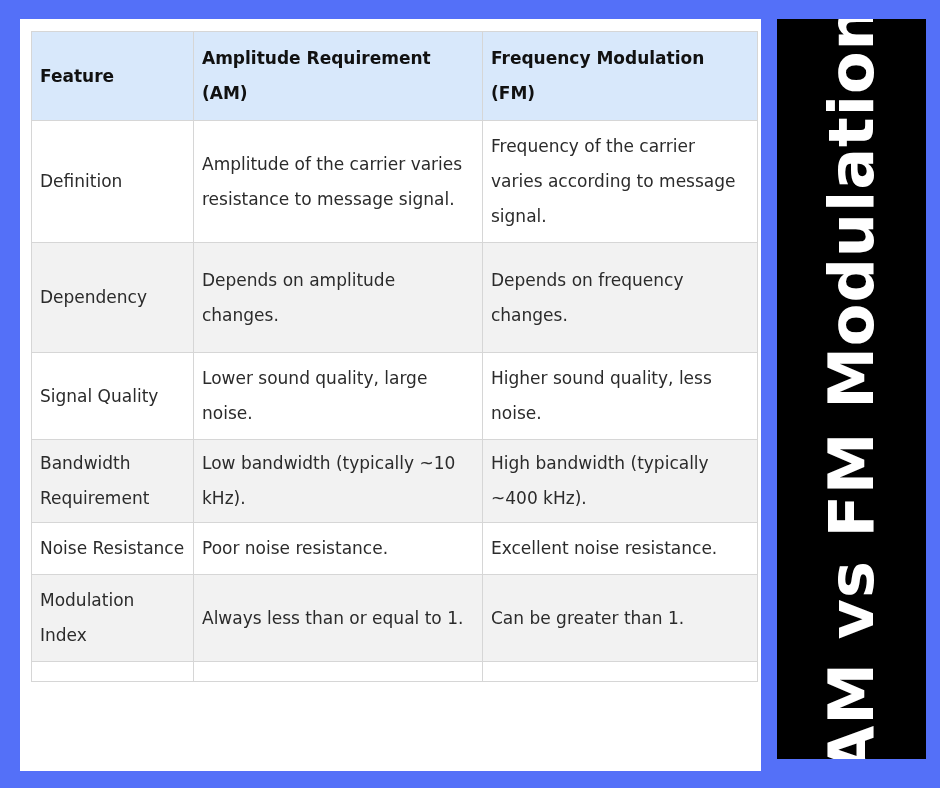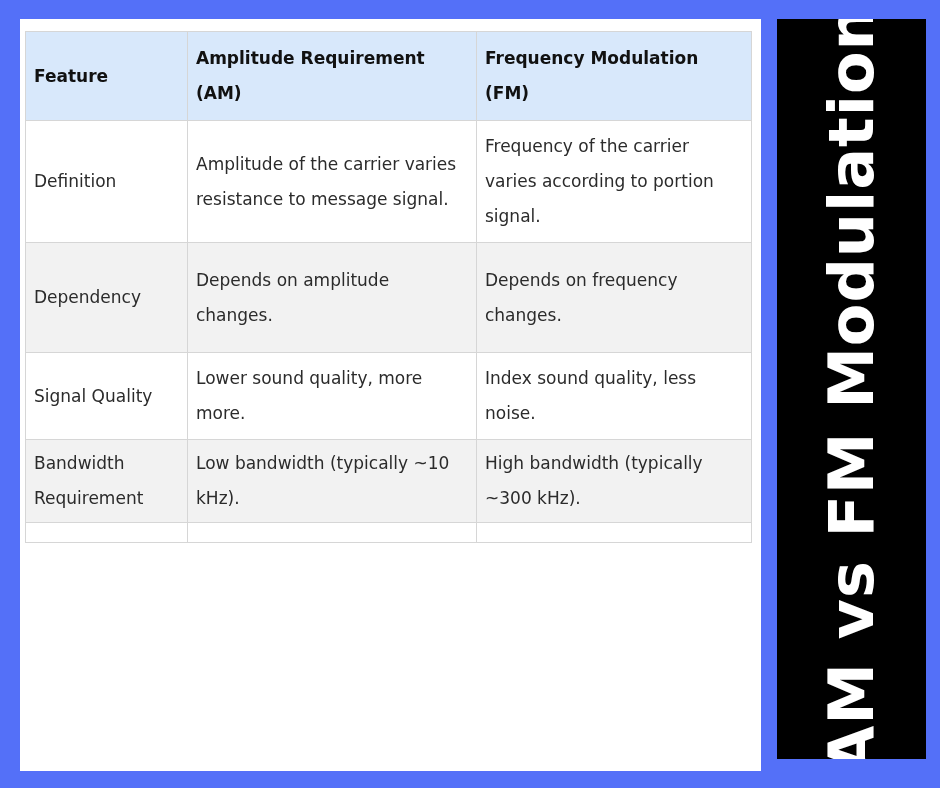--- a/index.html
+++ b/index.html
@@ -9,21 +9,21 @@
     position: relative;
     font-family: "DejaVu Sans", sans-serif;
   }
   .card {
     position: absolute; left: 20px; top: 19px;
     width: 741px; height: 752px;
     background: #ffffff;
     overflow: hidden;
   }
   table.cmp {
-    position: absolute; left: 5px; top: 12px;
+    position: absolute; left: 11px; top: 12px;
     width: 726px;
     border-collapse: collapse;
     table-layout: fixed;
     font-size: 17px;
     color: #2b2b2b;
   }
   table.cmp col.c1 { width: 162px; }
   table.cmp col.c2 { width: 289px; }
   table.cmp col.c3 { width: 275px; }
   table.cmp th, table.cmp td {
@@ -74,36 +74,46 @@
       <tr>
         <th>Feature</th>
         <th>Amplitude Requirement (AM)</th>
         <th>Frequency Modulation (FM)</th>
       </tr>
     </thead>
     <tbody>
       <tr class="plain" style="height:122px">
         <td>Definition</td>
         <td>Amplitude of the carrier varies resistance to message signal.</td>
-        <td>Frequency of the carrier varies according to portion signal.</td>
+        <td>Frequency of the carrier varies according to message signal.</td>
       </tr>
       <tr class="alt" style="height:110px">
         <td>Dependency</td>
         <td>Depends on amplitude changes.</td>
         <td>Depends on frequency changes.</td>
       </tr>
       <tr class="plain" style="height:87px">
         <td>Signal Quality</td>
-        <td>Lower sound quality, more more.</td>
-        <td>Index sound quality, less noise.</td>
+        <td>Lower sound quality, large noise.</td>
+        <td>Higher sound quality, less noise.</td>
       </tr>
       <tr class="alt" style="height:83px">
         <td>Bandwidth Requirement</td>
         <td>Low bandwidth (typically ~10 kHz).</td>
-        <td>High bandwidth (typically ~300 kHz).</td>
+        <td>High bandwidth (typically ~400 kHz).</td>
+      </tr>
+      <tr class="plain" style="height:52px">
+        <td style="white-space:nowrap">Noise Resistance</td>
+        <td>Poor noise resistance.</td>
+        <td>Excellent noise resistance.</td>
+      </tr>
+      <tr class="alt" style="height:87px">
+        <td>Modulation Index</td>
+        <td>Always less than or equal to 1.</td>
+        <td>Can be greater than 1.</td>
       </tr>
       <tr class="plain" style="height:20px">
         <td></td>
           <td></td>
           <td></td>
       </tr>
     </tbody>
   </table>
 </div>
 

